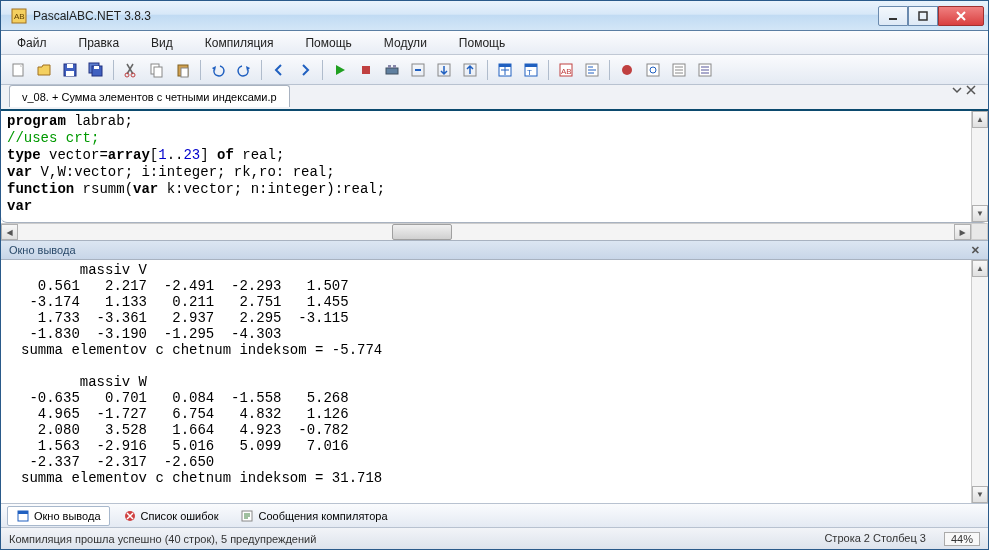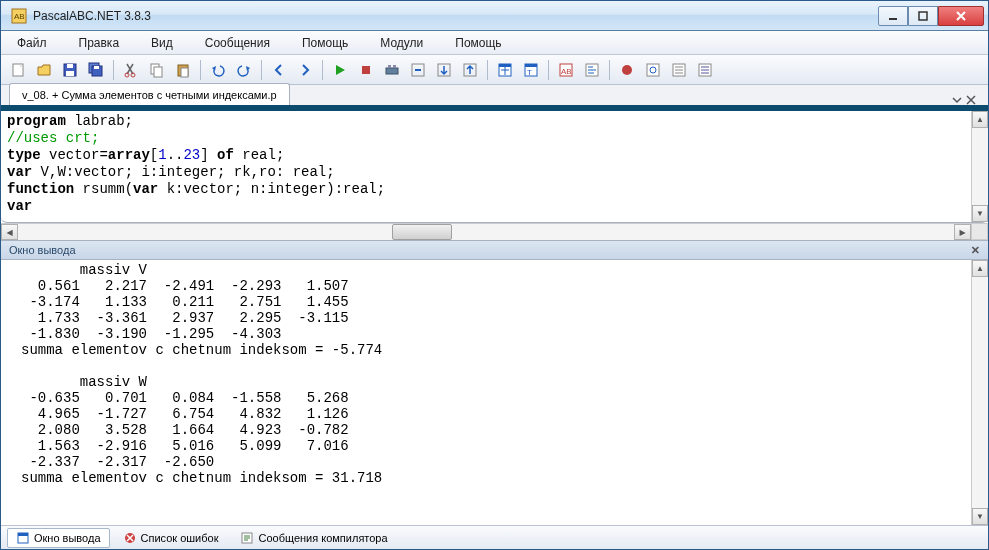--- a/index.html
+++ b/index.html
@@ -10,21 +10,21 @@
 .titlebar .title { flex: 1; color: #222; font-size: 12px; }
 .win-btns { display: flex; gap: 0; }
 .win-btn { width: 30px; height: 20px; border: 1px solid #6a8aae; background: linear-gradient(to bottom, #f4f8fc, #dde9f6); display: flex; align-items: center; justify-content: center; font-size: 10px; color: #333; cursor: pointer; }
 .win-btn.min { border-radius: 2px 0 0 2px; }
 .win-btn.close { background: linear-gradient(to bottom, #f08080, #d94040); color: #fff; border-color: #a03030; border-radius: 0 2px 2px 0; width: 46px; }
 .menubar { height: 24px; background: linear-gradient(to bottom, #fcfcfe, #e8edf5); display: flex; align-items: center; padding: 0 6px; border-bottom: 1px solid #c0c8d4; gap: 12px; }
 .menu-item { padding: 3px 10px; cursor: pointer; color: #222; }
 .toolbar { height: 30px; background: linear-gradient(to bottom, #fafbfd, #e4eaf3); display: flex; align-items: center; padding: 0 6px; border-bottom: 1px solid #b8c2d0; gap: 4px; }
 .tb-btn { width: 22px; height: 22px; display: flex; align-items: center; justify-content: center; cursor: pointer; border: 1px solid transparent; border-radius: 2px; }
 .tb-sep { width: 1px; height: 20px; background: #b0bccc; margin: 0 2px; }
-.tabbar { height: 26px; background: #f0f2f6; display: flex; align-items: flex-end; padding: 0 8px; border-bottom: 6px solid #0c4a6e; position: relative; }
+.tabbar { height: 26px; background: #f0f2f6; display: flex; align-items: flex-start; padding: 0 8px; border-bottom: 2px solid #0c4a6e; position: relative; }
 .tab { height: 22px; background: #fff; border: 1px solid #a8b2c0; border-bottom: none; border-radius: 3px 3px 0 0; padding: 3px 12px; font-size: 11px; display: flex; align-items: center; cursor: pointer; }
 .tab-right { margin-left: auto; display: flex; gap: 4px; align-items: center; padding-right: 4px; }
 .editor-area { flex: 0 0 auto; height: 112px; display: flex; background: #fff; border-bottom: 1px solid #a8b2c0; border-radius: 6px; }
 .editor { flex: 1; padding: 2px 6px; font-family: "Courier New", monospace; font-size: 14px; line-height: 17px; overflow: hidden; white-space: pre; }
 .editor .kw { color: #000; font-weight: bold; }
 .editor .cm { color: #009900; }
 .editor .num { color: #0000cc; }
 .vscroll { width: 17px; background: #f0f0f0; border-left: 1px solid #ccc; display: flex; flex-direction: column; }
 .vscroll .arrow { height: 17px; background: linear-gradient(to bottom,#f8f8f8,#e0e0e0); border: 1px solid #b0b0b0; display:flex; align-items:center; justify-content:center; font-size:8px; color:#555; cursor:pointer; }
 .vscroll .track { flex: 1; background: #f4f4f4; }
@@ -74,21 +74,21 @@
             <path d="M2 2 L10 10 M10 2 L2 10" stroke="#fff" stroke-width="2"></path>
           </svg>
         </div>
     </div>
   </div>
 
   <div class="menubar">
     <span class="menu-item">Файл</span>
     <span class="menu-item">Правка</span>
     <span class="menu-item">Вид</span>
-    <span class="menu-item">Сообщения</span>
+    <span class="menu-item">Компиляция</span>
     <span class="menu-item">Помощь</span>
     <span class="menu-item">Модули</span>
     <span class="menu-item">Помощь</span>
   </div>
 
   <div class="toolbar">
     <div class="tb-btn">
         <svg width="16" height="16">
           <rect x="3" y="2" width="10" height="12" fill="#fff" stroke="#888"></rect>
           <path d="M10 2 L13 5 L10 5 Z" fill="#ddd"></path>
@@ -341,14 +341,21 @@
       <span class="ico">
           <svg width="12" height="12">
             <rect x="1" y="1" width="10" height="10" fill="#fff" stroke="#888"></rect>
             <path d="M3 4 L9 4 M3 6 L9 6 M3 8 L7 8" stroke="#408040"></path>
           </svg>
         </span>
       <span>Сообщения компилятора</span>
     </div>
   </div>
 
+  <div class="statusbar">
+    <span>Компиляция прошла успешно (40 строк), 5 предупреждений</span>
+    <div class="right">
+      <span>Строка 2  Столбец 3</span>
+      <span class="pct">44%</span>
+    </div>
+  </div>
 
 </div>
 
 </body></html>

